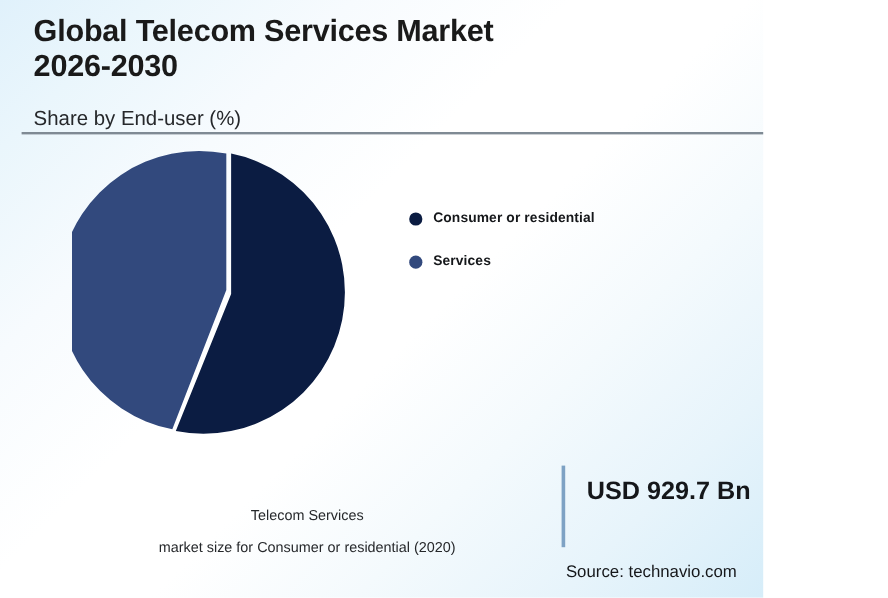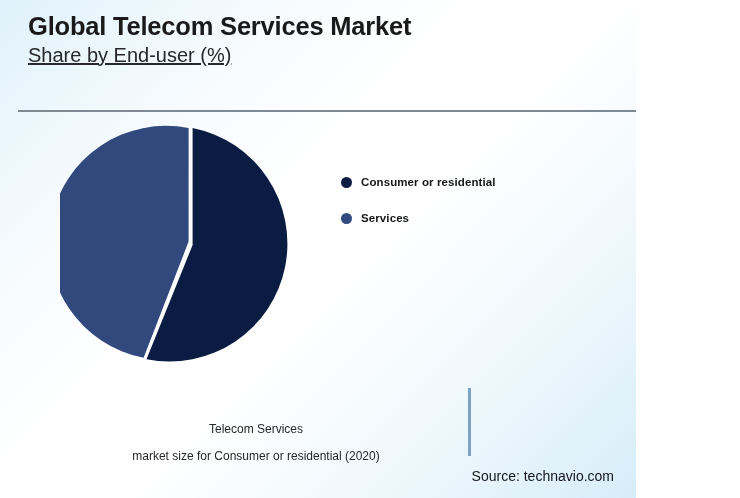--- a/index.html
+++ b/index.html
@@ -38,27 +38,26 @@
   }
   .title-line {
     font-size: 25.5px;
     font-weight: bold;
     color: #1a1a1a;
     line-height: 29px;
     letter-spacing: -0.2px;
     white-space: nowrap;
   }
   .subtitle-line {
-    font-size: 20px;
+    font-size: 17px;
     font-weight: normal;
     color: #26282b;
     line-height: 27px;
-    margin-top: 1px;
+    margin-top: 15px;
     white-space: nowrap;
-    text-decoration: underline;
   }
   #title-rule {
     position: absolute;
     left: 18px;
     top: 110px;
     width: 676px;
     height: 2px;
     background: #7f8a94;
   }
 
@@ -140,20 +139,21 @@
     white-space: nowrap;
   }
 </style>
 </head>
 <body>
 
 <div id="canvas">
 
   <div id="header">
     <div class="title-line">Global Telecom Services Market</div>
+    <div class="title-line">2026-2030</div>
     <div class="subtitle-line">Share by End-user (%)</div>
   </div>
   <div id="title-rule"></div>
 
   <div id="pie-wrap">
     <svg id="pie-svg" width="262" height="256" viewBox="0 0 262 256">
 
       <path d="M 132.6 10.0 A 117 117 0 1 1 86.5 241.2 L 132.6 127.0 Z" fill="#0b1c42"></path>
 
       <path d="M 83.6 239.8 A 117 117 0 0 1 128.6 10.0 L 128.6 123.6 Z" fill="#32497d"></path>
@@ -169,16 +169,17 @@
       <span class="legend-dot" style="background:#32497d"></span>
       <span class="legend-label">Services</span>
     </div>
   </div>
 
   <div id="footer-note">
     <div>Telecom Services</div>
     <div>market size for Consumer or residential (2020)</div>
   </div>
   <div id="footer-divider"></div>
+  <div id="footer-value">USD 929.7 Bn</div>
 
   <div id="source">Source: technavio.com</div>
 
 </div>
 
 </body></html>

